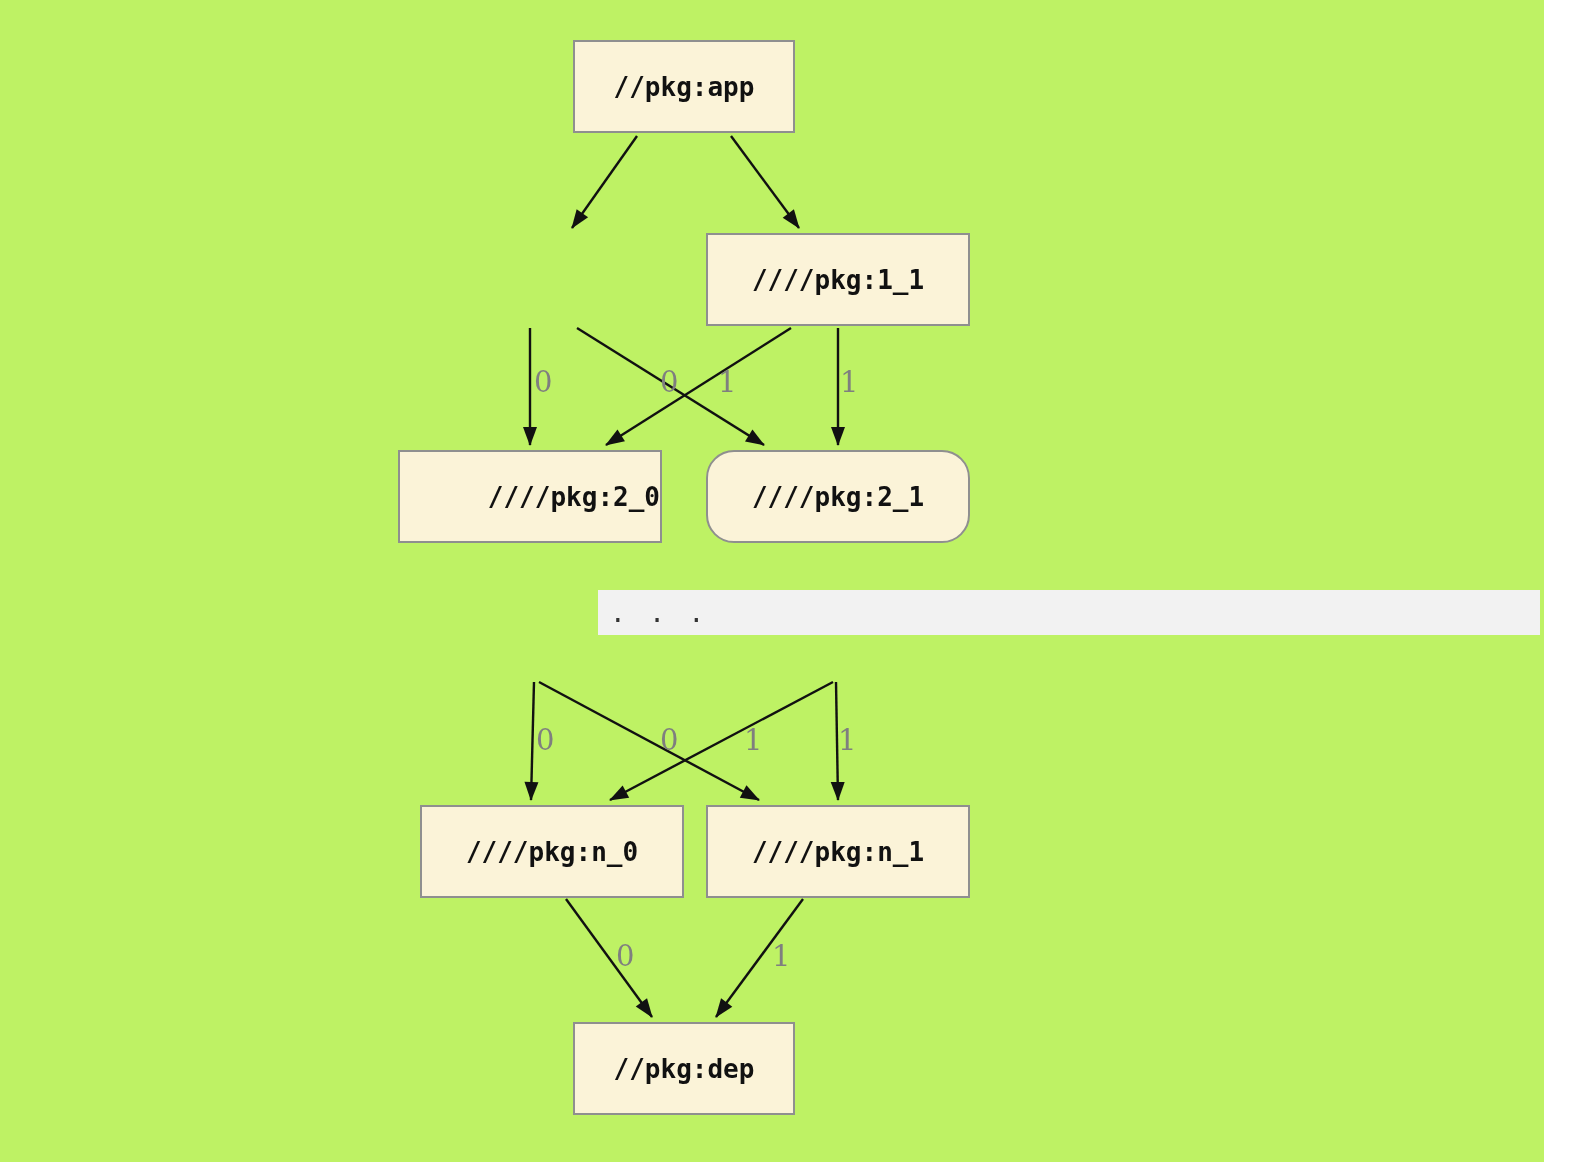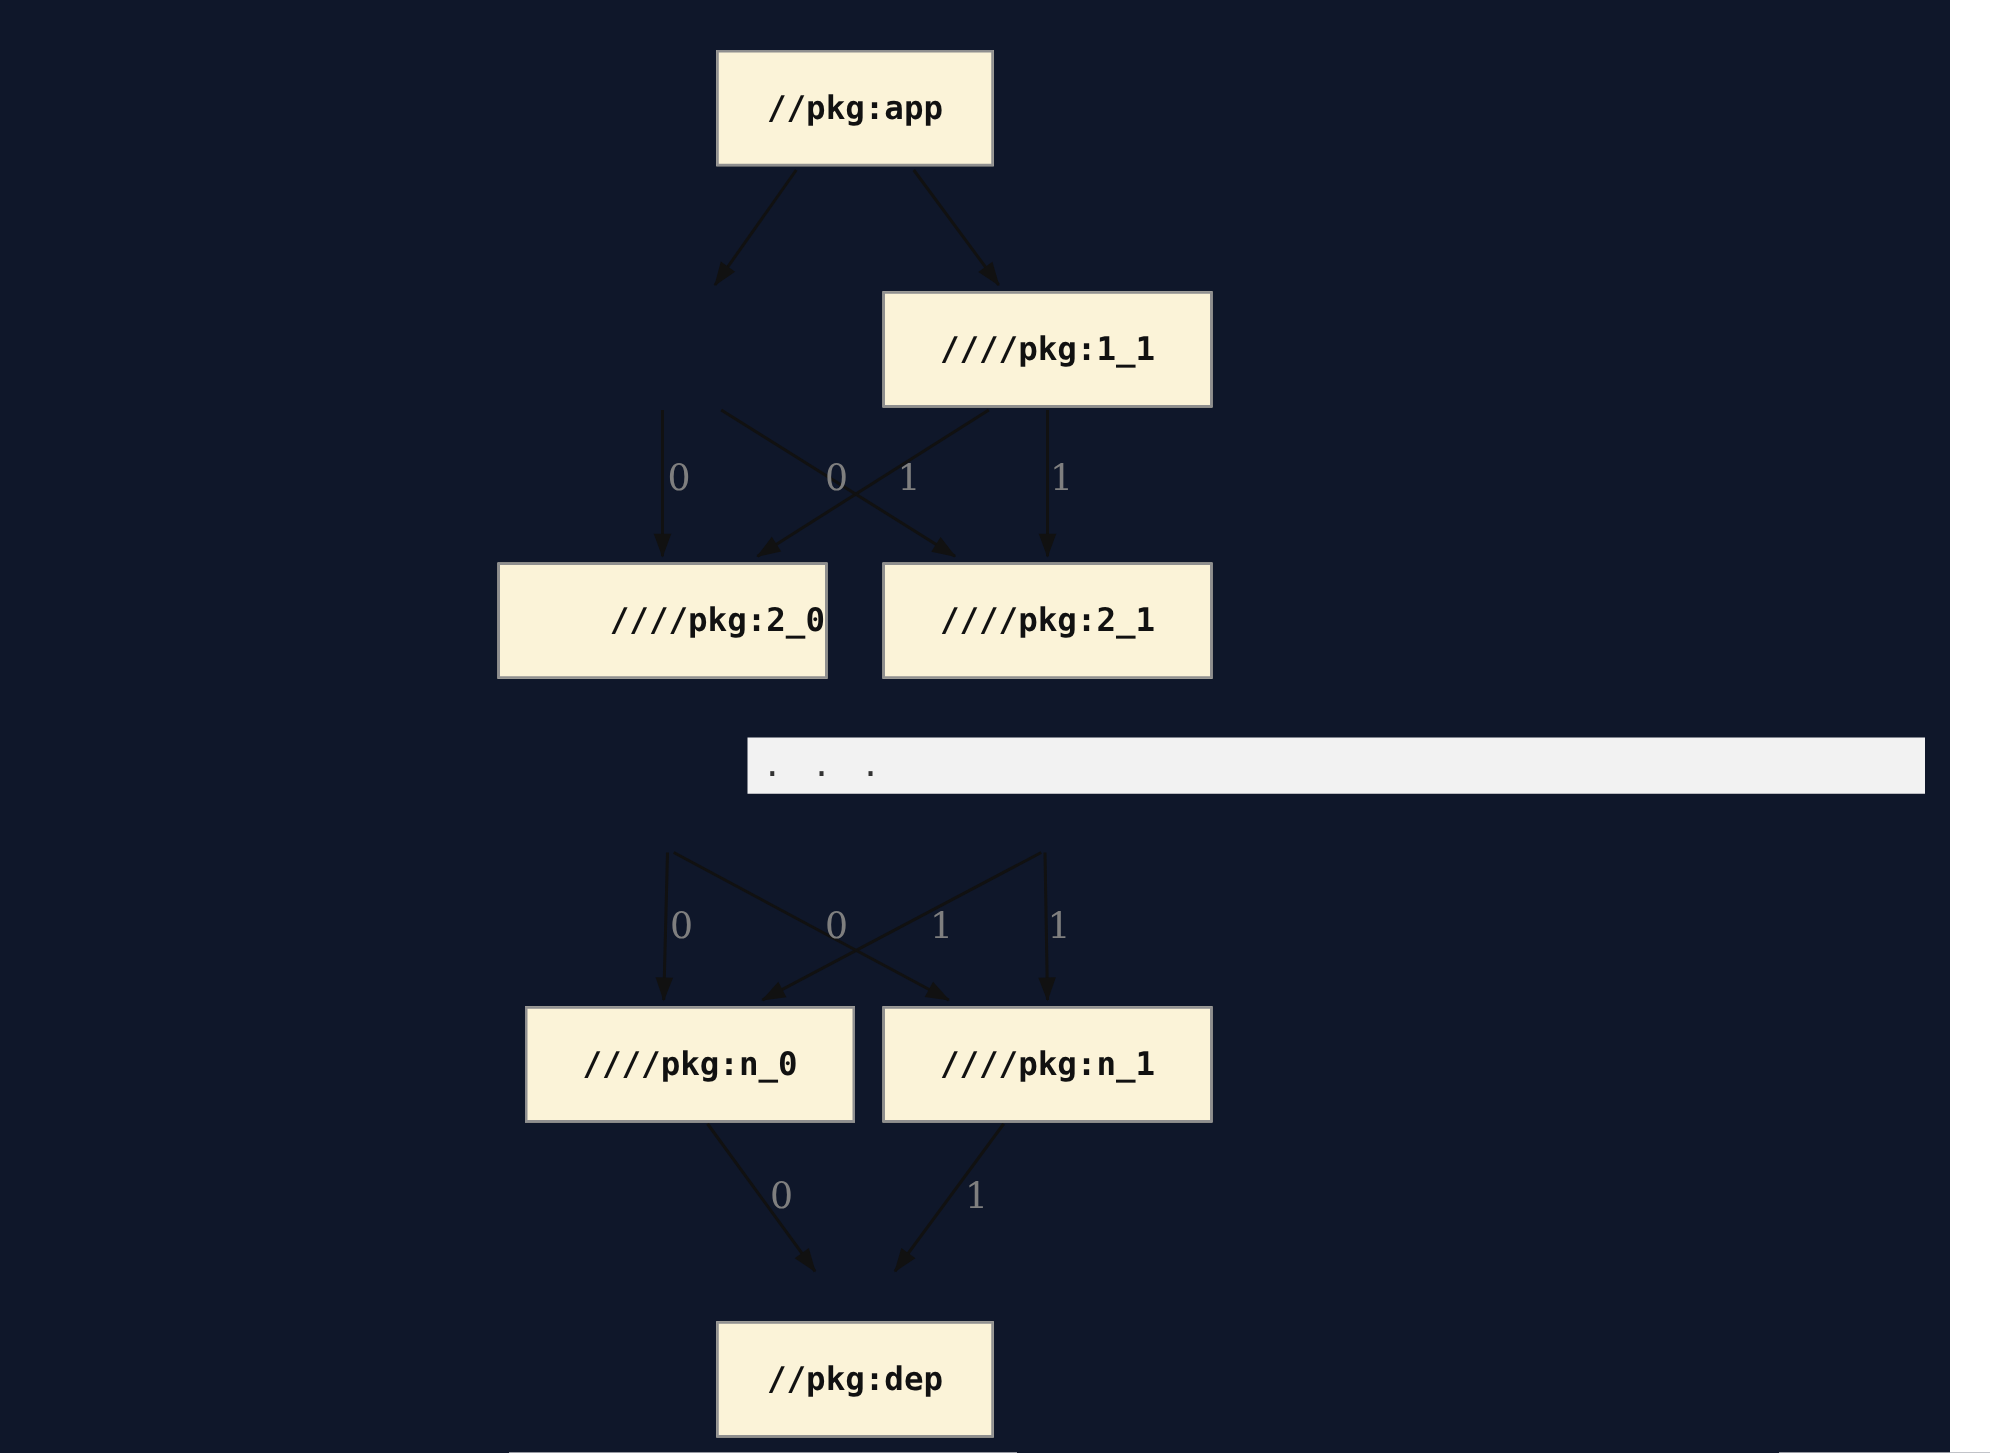--- a/index.html
+++ b/index.html
@@ -4,24 +4,23 @@
 <style>
   html, body {
     margin: 0;
     padding: 0;
     background: #ffffff;
   }
   .stage {
     position: relative;
     width: 1544px;
     height: 1162px;
-    background: #0f172a;
+    background: #bef264;
     overflow: hidden;
     font-family: "DejaVu Sans Mono", monospace;
-    padding-left: 16px;
   }
   .edges-svg {
     position: absolute;
     left: 0;
     top: 0;
     pointer-events: none;
   }
   .edge-line {
     stroke: var(--edge, #111111);
     stroke-width: 2.4;
@@ -104,37 +103,37 @@
 
 
   <div class="node" style="left:706px; top:233px; width:264px; height:93px;">
     <span class="node-label">////pkg:1_1</span>
   </div>
 
   <div class="node" style="left:398px; top:450px; width:264px; height:93px;justify-content:flex-end;">
     <span class="node-label">////pkg:2_0</span>
   </div>
 
-  <div class="node" style="left:706px; top:450px; width:264px; height:93px;">
+  <div class="node" style="left:706px; top:450px; width:264px; height:93px;border-radius:28px;">
     <span class="node-label">////pkg:2_1</span>
   </div>
 
   <div class="ellipsis-band">
     <span class="ellipsis-text">. . .</span>
   </div>
 
   <div class="node" style="left:420px; top:805px; width:264px; height:93px;">
     <span class="node-label">////pkg:n_0</span>
   </div>
 
   <div class="node" style="left:706px; top:805px; width:264px; height:93px;">
     <span class="node-label">////pkg:n_1</span>
   </div>
 
-  <div class="node" style="left:573px; top:1022px; width:222px; height:93px;margin-top:35px;">
+  <div class="node" style="left:573px; top:1022px; width:222px; height:93px;">
     <span class="node-label">//pkg:dep</span>
   </div>
 
   <span class="edge-label" style="left:534px; top:368px;">0</span>
   <span class="edge-label" style="left:660px; top:368px;">0</span>
   <span class="edge-label" style="left:718px; top:368px;">1</span>
   <span class="edge-label" style="left:840px; top:368px;">1</span>
 
   <span class="edge-label" style="left:536px; top:726px;">0</span>
   <span class="edge-label" style="left:660px; top:726px;">0</span>

